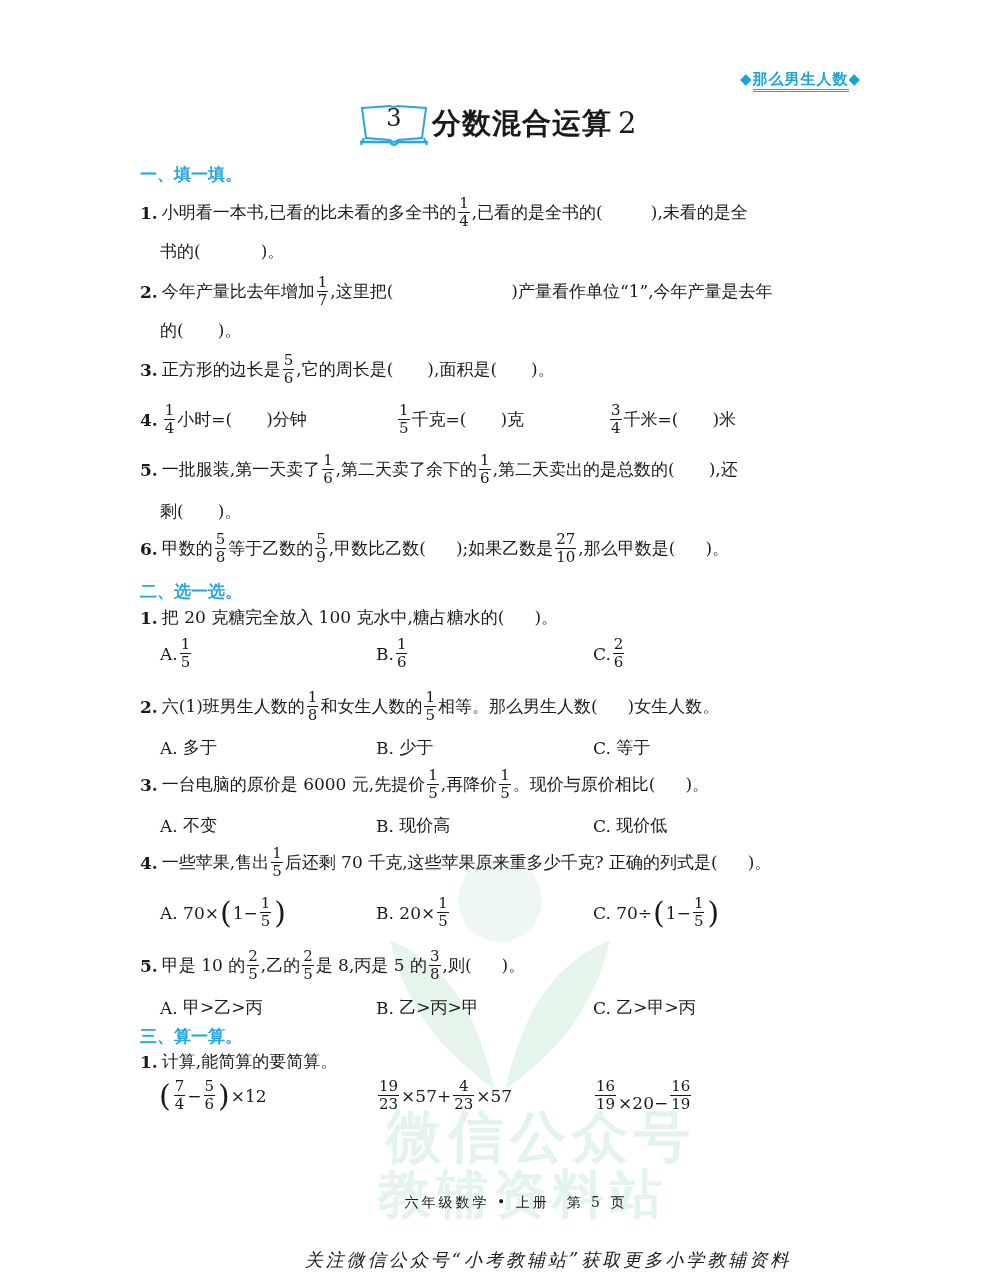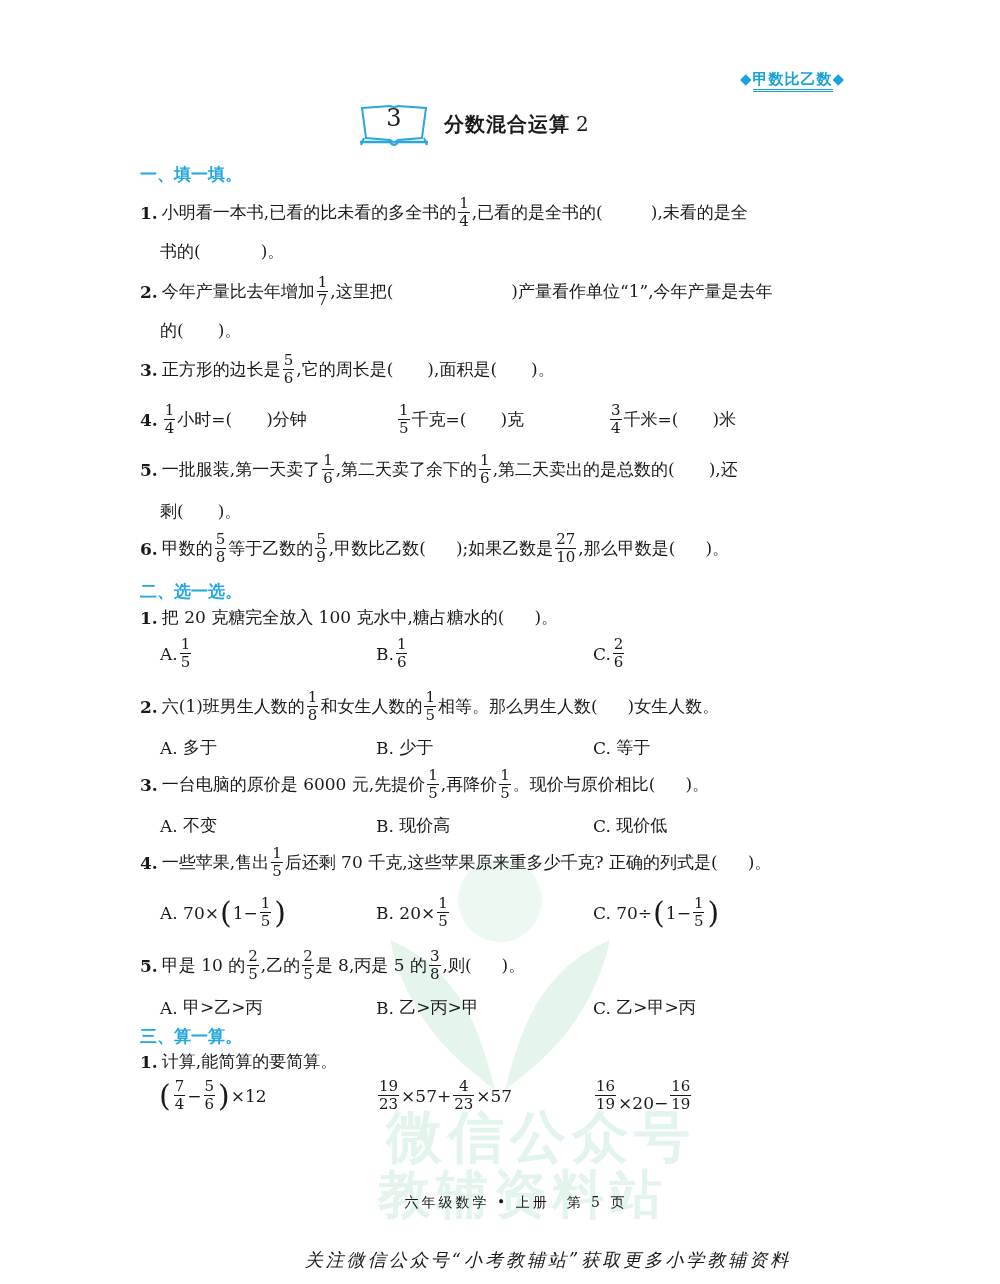--- a/index.html
+++ b/index.html
@@ -11,21 +11,21 @@
     .watermark { position:absolute; left:0; top:0; width:1000px; height:1284px; pointer-events:none; z-index:0; }
     .content { position:relative; z-index:1; }
     .tag {
       position:absolute; left:740px; top:70px; font-family:"DejaVu Sans","Liberation Sans",sans-serif;
       font-size:15px; font-weight:bold; color:#1aa3d9; letter-spacing:1px;
     }
     .tag .txt { border-bottom:3px double #1aa3d9; padding-bottom:1px; }
     .title-wrap { position:absolute; left:358px; top:98px; display:flex; align-items:center; }
     .book { width:72px; height:52px; position:relative; }
     .book span { position:absolute; left:0; top:6px; width:72px; text-align:center; font-size:24px; color:#222; }
-    .title { margin-left:14px; font-size:20px; font-weight:bold; color:#1a1a1a; letter-spacing:1px; }
+    .title { margin-left:2px; font-size:29px; font-weight:bold; color:#1a1a1a; letter-spacing:1px; }
     .title .num { font-weight:normal; margin-left:6px; }
     .sec { position:absolute; left:140px; font-family:"DejaVu Sans","Liberation Sans",sans-serif; font-size:17px; font-weight:bold; color:#22a8de; }
     .line { position:absolute; left:140px; font-size:17px; white-space:nowrap; display:flex; align-items:center; }
     .qn { font-weight:bold; margin-right:4px; }
     .frac { display:inline-flex; flex-direction:column; align-items:center; vertical-align:middle; font-size:15px; line-height:17px; margin:0 2px; }
     .frac .n { padding:0 1px; }
     .frac .d { border-top:1px solid #1a1a1a; padding:0 1px; }
     .gap { display:inline-block; }
     .opt { position:absolute; font-size:17px; white-space:nowrap; display:flex; align-items:center; }
     .paren { font-size:30px; font-weight:lighter; line-height:30px; margin:0 1px; }
@@ -42,21 +42,21 @@
     <path d="M20 80 C 40 170, 100 210, 125 230 C 110 170, 90 110, 20 80 Z" fill="#e6f5ec"></path>
     <path d="M240 80 C 220 170, 160 210, 135 230 C 150 170, 170 110, 240 80 Z" fill="#e6f5ec"></path>
   </svg>
   <div class="wm-text" style="left:386px;top:1100px;font-size:56px;">微信公众号</div>
   <div class="wm-text" style="left:378px;top:1160px;font-size:52px;text-align:center;">教辅资料站</div>
 </div>
 
 <div class="content">
 
   <div class="tag">
-    <span>◆</span><span class="txt">甲数比乙数</span><span>◆</span>
+    <span>◆</span><span class="txt">那么男生人数</span><span>◆</span>
   </div>
 
   <div class="title-wrap">
     <div class="book">
       <svg width="72" height="52" viewBox="0 0 72 52">
         <path d="M4 10 L32 8 Q36 10 40 8 L68 10 L64 40 L40 42 Q36 46 32 42 L8 40 Z" fill="none" stroke="#2aa7dc" stroke-width="2"></path>
         <path d="M2 44 L32 44 Q36 50 40 44 L70 44" fill="none" stroke="#2aa7dc" stroke-width="2.5"></path>
         <path d="M6 40 L3 47" stroke="#2aa7dc" stroke-width="2"></path>
         <path d="M66 40 L69 47" stroke="#2aa7dc" stroke-width="2"></path>
       </svg>

